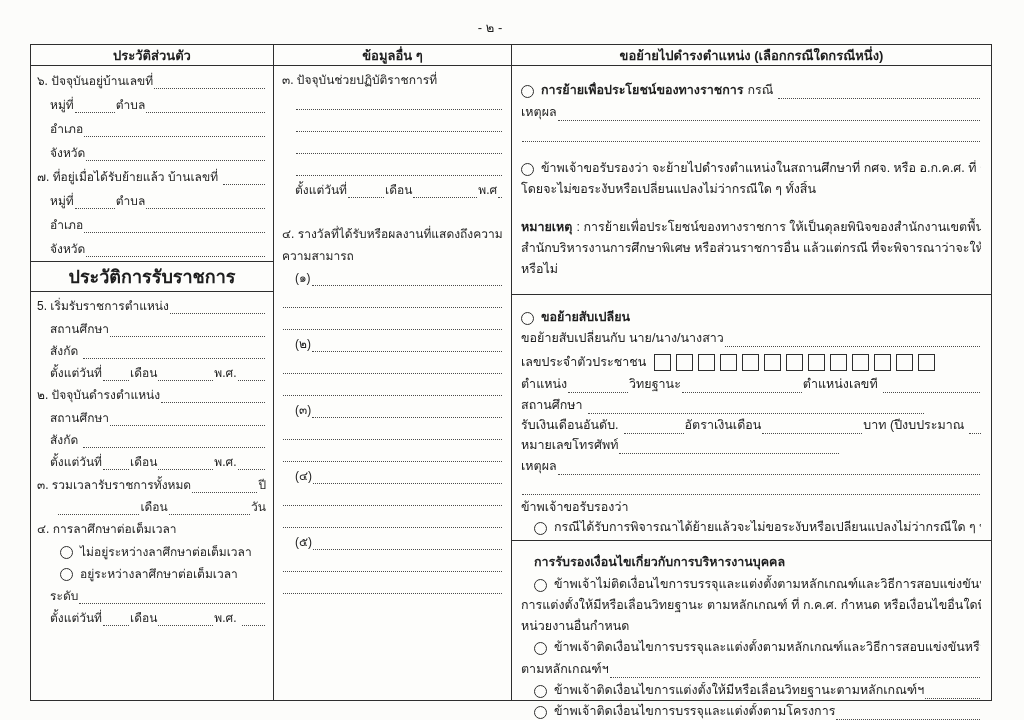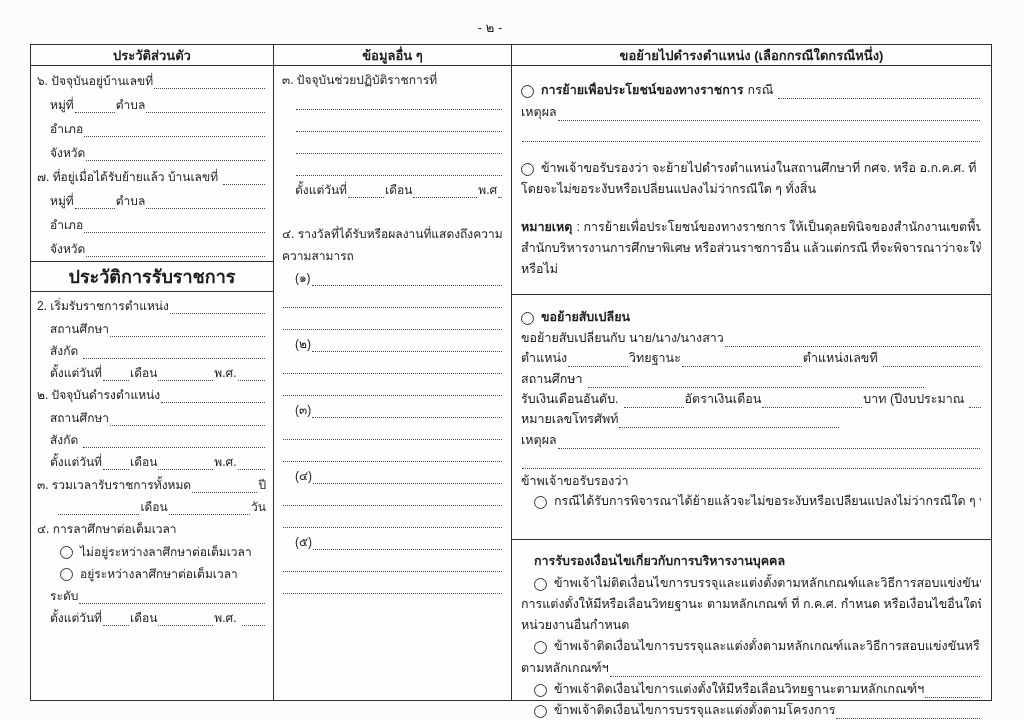--- a/index.html
+++ b/index.html
@@ -116,21 +116,21 @@
         <div class="fr in1">
             <span class="t">จังหวัด</span>
             <span class="dots"></span>
           </div>
       </div>
 
       <div class="svc-head">ประวัติการรับราชการ</div>
 
       <div class="sec-service">
         <div class="fr">
-            <span class="t">2. เริ่มรับราชการตำแหน่ง</span>
+            <span class="t">5. เริ่มรับราชการตำแหน่ง</span>
             <span class="dots"></span>
           </div>
         <div class="fr in1">
             <span class="t">สถานศึกษา</span>
             <span class="dots"></span>
           </div>
         <div class="fr in1">
             <span class="t">สังกัด</span>
             <span class="sp4"></span>
             <span class="dots"></span>
@@ -330,20 +330,36 @@
 
       <div class="sec-b">
         <div class="fr">
             <span class="radio"></span>
             <span class="t b">ขอย้ายสับเปลี่ยน</span>
           </div>
         <div class="fr">
             <span class="t">ขอย้ายสับเปลี่ยนกับ นาย/นาง/นางสาว</span>
             <span class="dots"></span>
           </div>
+        <div class="fr idrow">
+          <span class="t" style="margin-right:8px">เลขประจำตัวประชาชน</span>
+          <span class="idbox"></span>
+            <span class="idbox"></span>
+            <span class="idbox"></span>
+            <span class="idbox"></span>
+            <span class="idbox"></span>
+            <span class="idbox"></span>
+            <span class="idbox"></span>
+            <span class="idbox"></span>
+            <span class="idbox"></span>
+            <span class="idbox"></span>
+            <span class="idbox"></span>
+            <span class="idbox"></span>
+            <span class="idbox"></span>
+        </div>
         <div class="fr">
             <span class="t">ตำแหน่ง</span>
             <span class="dots dx60"></span>
             <span class="t">วิทยฐานะ</span>
             <span class="dots dx120"></span>
             <span class="t">ตำแหน่งเลขที่</span>
             <span class="sp4"></span>
             <span class="dots"></span>
           </div>
         <div class="fr">

